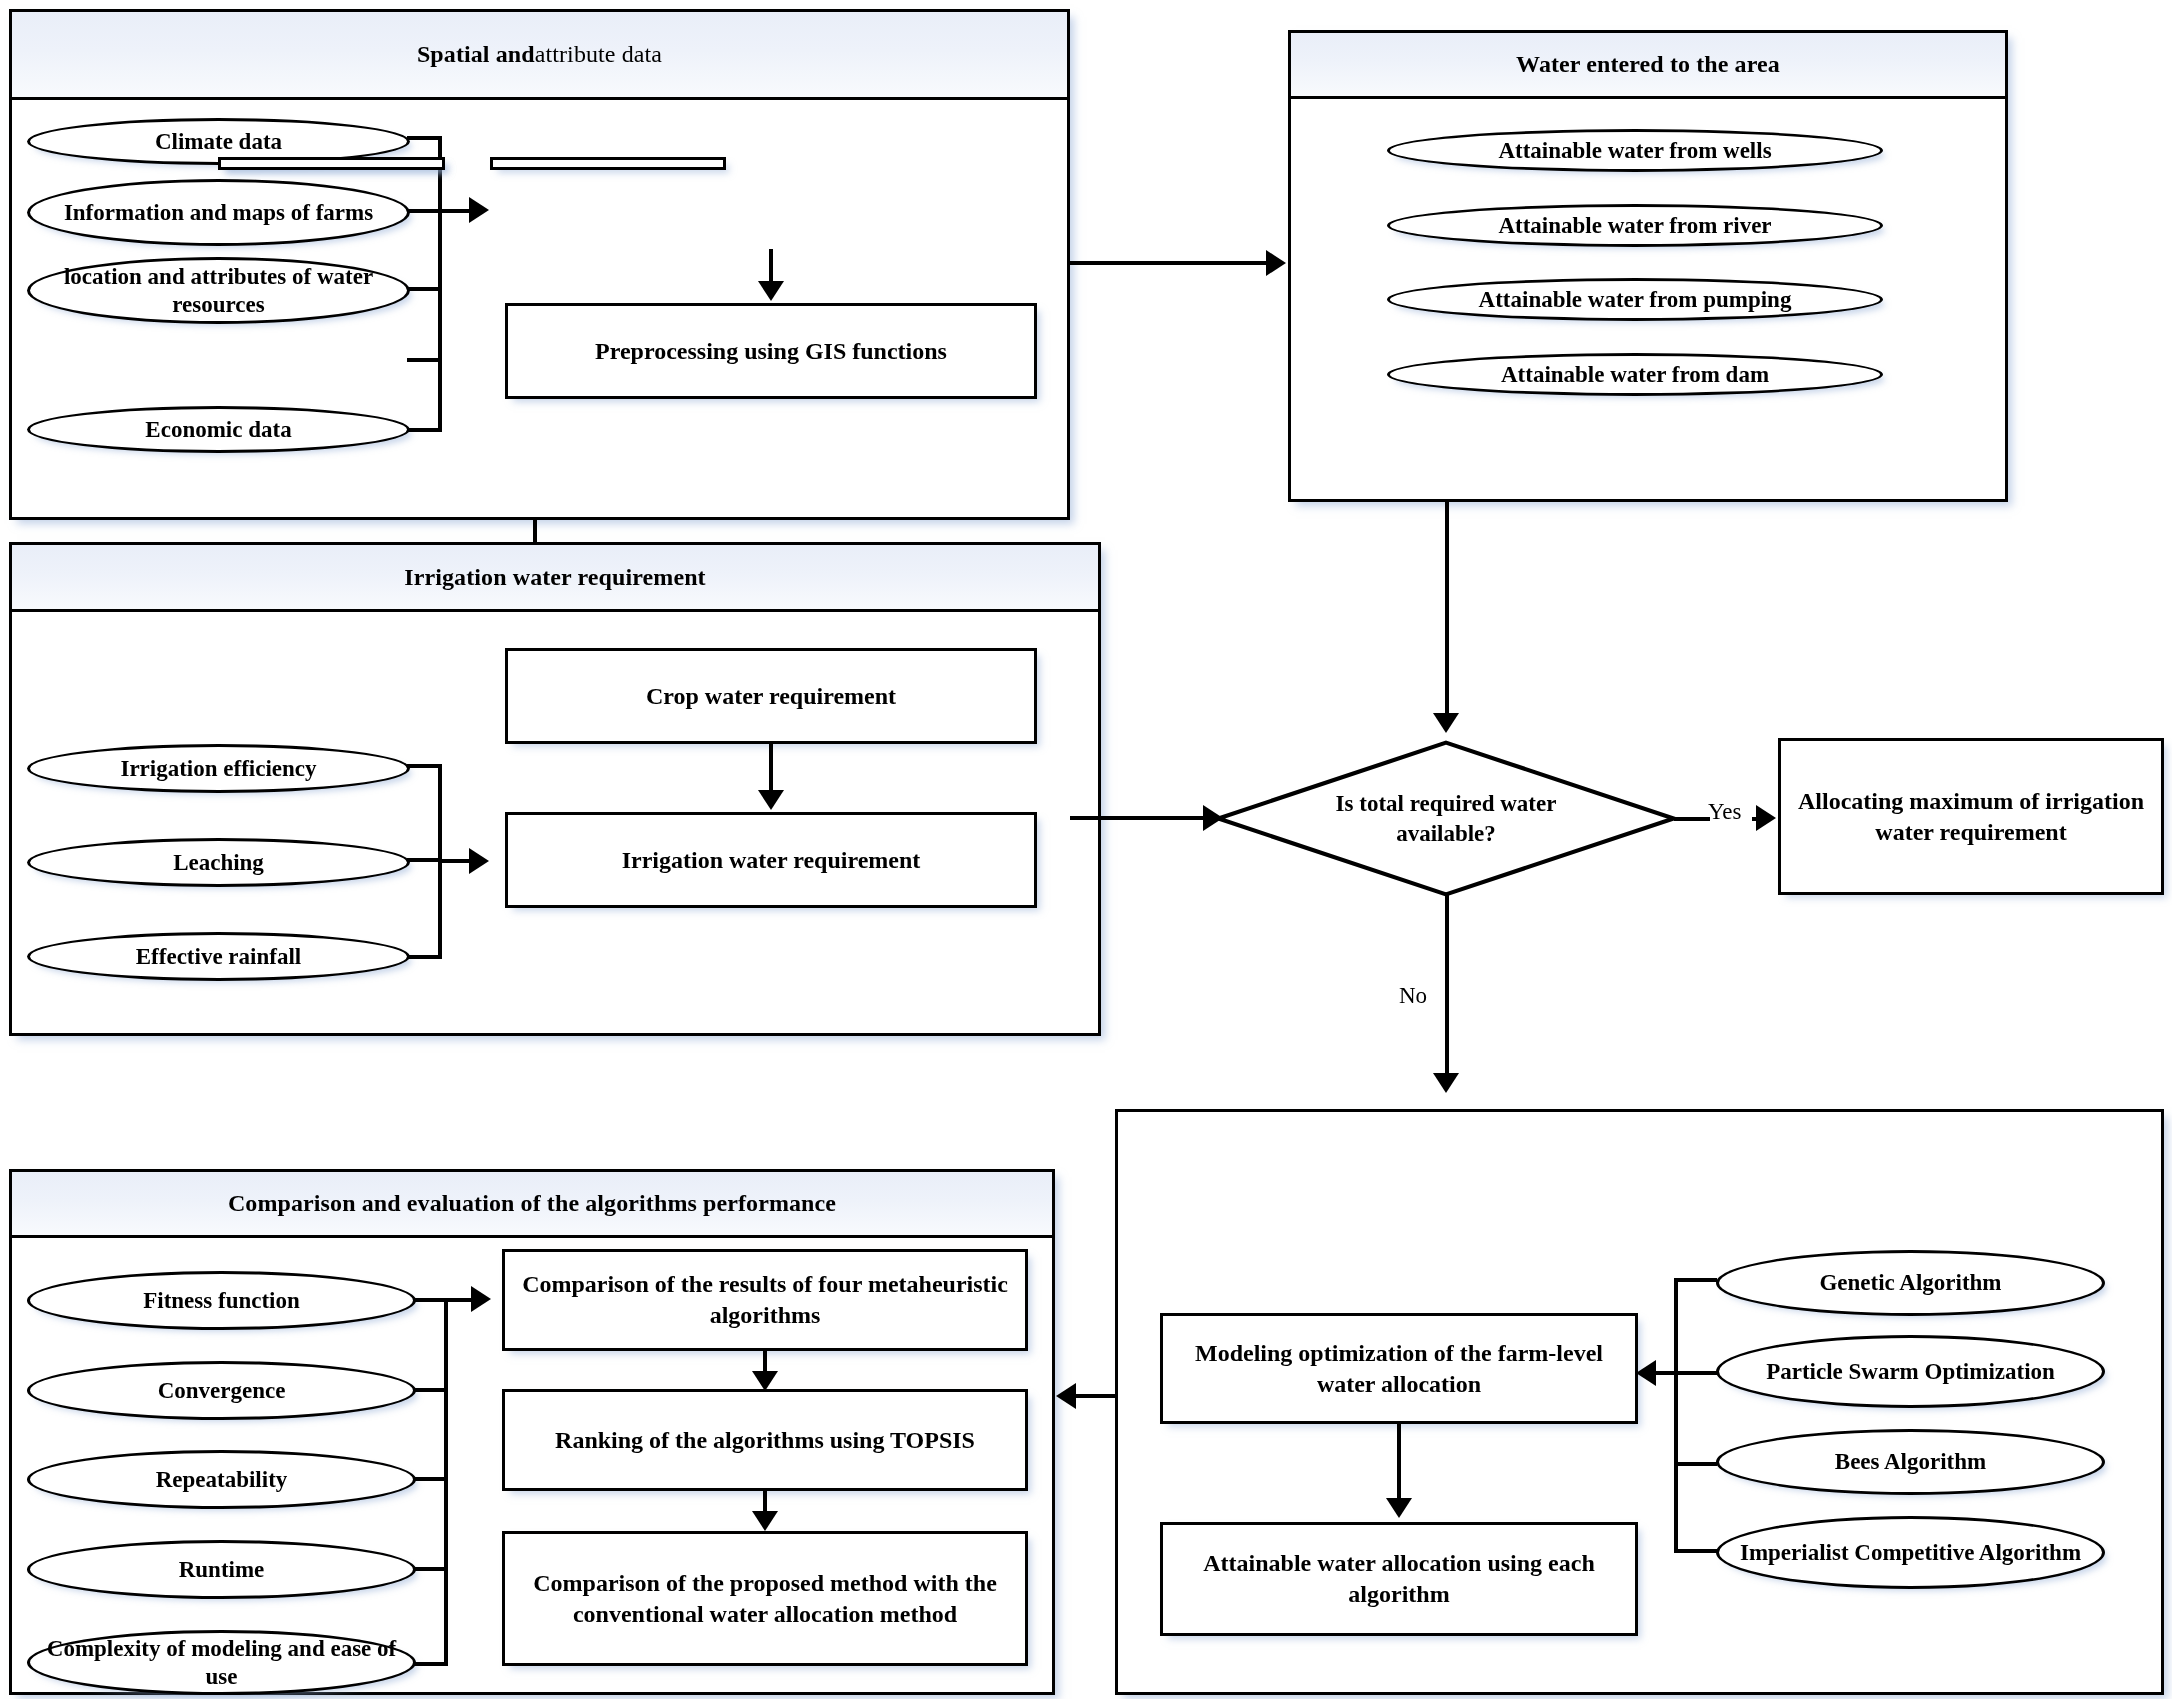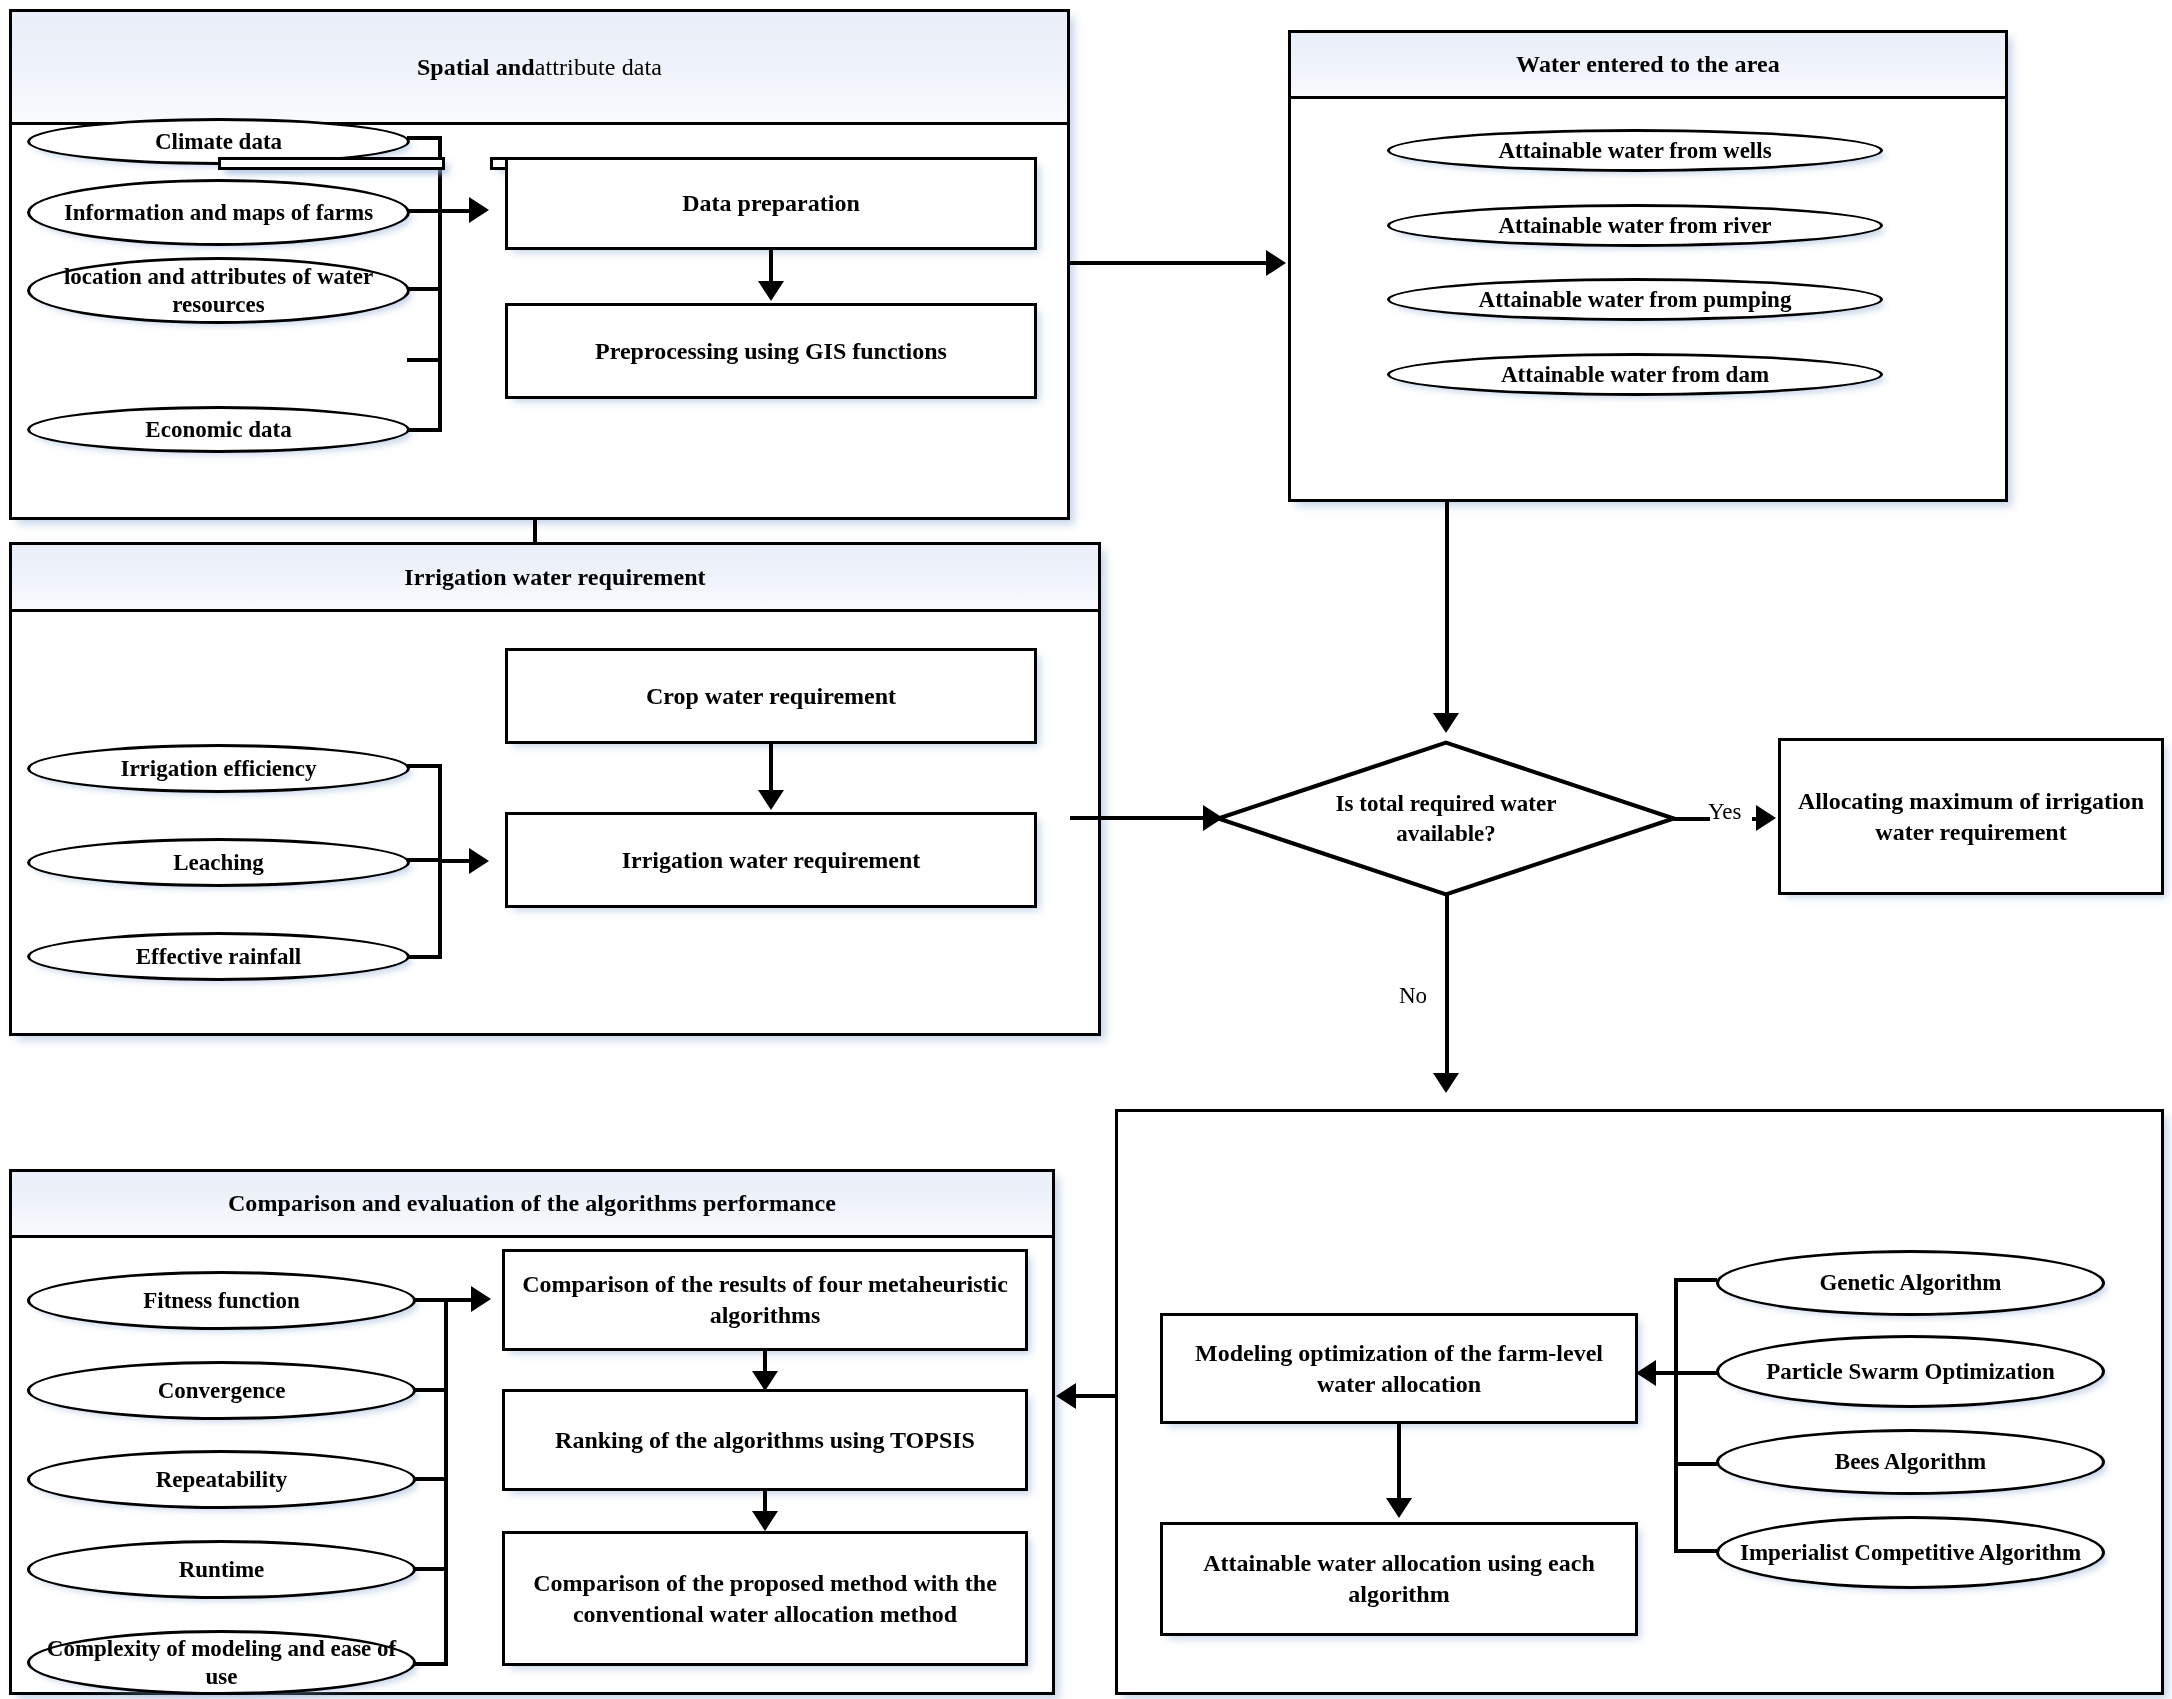--- a/index.html
+++ b/index.html
@@ -114,21 +114,21 @@
   .t-dia{font-size:23px;}
   .t-edge{font-size:23px;}
   .title-light{font-weight:normal;}
 </style>
 </head>
 <body>
 
 <div id="canvas" data-name="flowchart-canvas">
 
   <div class="panel" data-name="panel-spatial-attribute-data" style="left:9px;top:9px;width:1061px;height:511px;">
-    <div class="panel-header t-title" data-name="panel-spatial-header" style="height:113px;">
+    <div class="panel-header t-title" data-name="panel-spatial-header" style="height:88px;">
       <span data-name="panel-spatial-title-bold">Spatial and</span>
         <span class="title-light" data-name="panel-spatial-title-rest"> attribute data</span>
     </div>
 
     <div class="panel-body" data-name="panel-spatial-body" style="top:88px;">
 
       <div class="ellipse t-ell" data-name="ellipse-climate-data" style="left:15px;top:18px;width:383px;height:47px;">
         <span data-name="ellipse-label">Climate data</span>
       </div>
       <div class="ellipse t-ell" data-name="ellipse-information-maps-farms" style="left:15px;top:79px;width:383px;height:67px;">
@@ -151,23 +151,20 @@
       </div>
 
       <div class="ln hln" data-name="connector-bracket-to-data-preparation" style="left:426px;top:109px;width:33px;"></div>
       <div class="arw arw-r" data-name="arrow-to-data-preparation" style="left:457px;top:97px;"></div>
 
       <div class="box t-box" data-name="box-data-preparation" style="left:206px;top:57px;width:227px;height:0;"></div>
       <div class="box t-box" data-name="box-data-preparation" style="left:478px;top:57px;width:236px;height:0;"></div>
 
       <div class="box t-box" data-name="box-data-preparation" style="left:206px;top:57px;width:227px;height:0;"></div>
 
-      <div class="box t-box" data-name="box-data-preparation-real" style="left:205px;top:57px;width:228px;height:93px;">
-        <span data-name="box-label">Data preparation</span>
-      </div>
 
       <div class="box t-box" data-name="box-preprocessing-gis" style="left:205px;top:203px;width:228px;height:96px;">
         <span data-name="box-label">Preprocessing using GIS functions</span>
       </div>
 
       <div class="ln vln" data-name="connector-prep-to-preprocessing" style="left:317px;top:149px;height:33px;"></div>
       <div class="arw arw-d" data-name="arrow-to-preprocessing" style="left:306px;top:181px;"></div>
     </div>
   </div>
 

